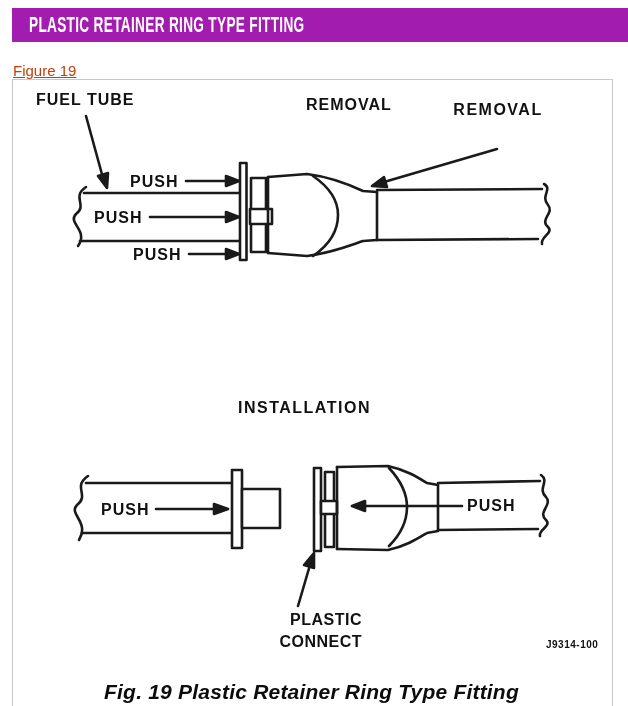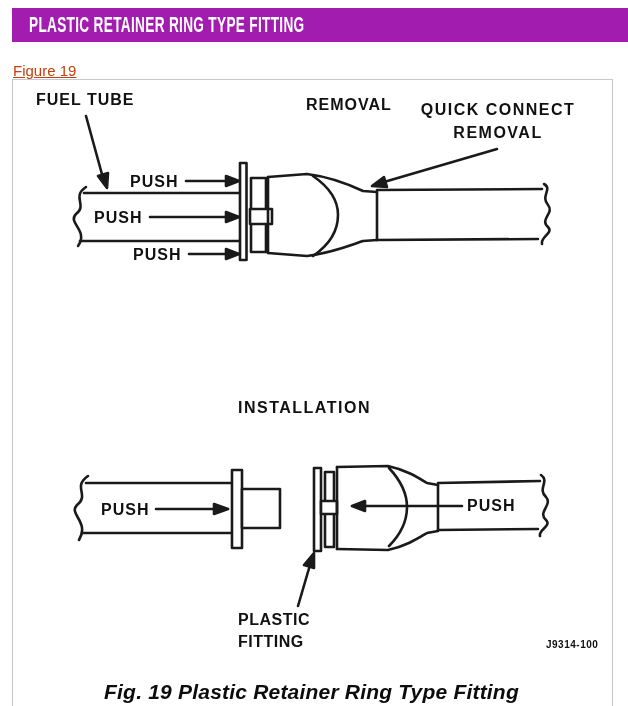--- a/index.html
+++ b/index.html
@@ -33,21 +33,21 @@
   }
   .fuel-tube{left:36px;top:91px;}
   .removal{left:269px;top:96px;margin-left:37px;}
   .quick-connect{left:413px;top:98px;width:170px;text-align:center;letter-spacing:1.5px;line-height:1.45;}
   .push-r1{left:130px;top:173px;}
   .push-r2{left:94px;top:209px;}
   .push-r3{left:133px;top:246px;}
   .installation{left:238px;top:399px;width:150px;text-align:left;letter-spacing:1.5px;}
   .push-i-left{left:101px;top:501px;}
   .push-i-right{left:467px;top:497px;}
-  .plastic-retainer{left:238px;top:609px;width:124px;text-align:left;line-height:1.4;letter-spacing:0.5px;}
+  .plastic-retainer{left:238px;top:609px;width:124px;text-align:right;line-height:1.4;letter-spacing:0.5px;}
   .drawing-number{left:546px;top:639px;font-weight:600;font-size:10px;letter-spacing:0.5px;}
   .figure-caption{
     position:absolute;left:12px;top:680px;width:599px;text-align:center;
     color:#0c0c0c;font-weight:bold;font-style:italic;font-size:21px;letter-spacing:0.2px;
   }
 </style>
 </head>
 <body>
 
 <div class="header-bar">
@@ -137,29 +137,28 @@
 
   <g>
     <line x1="298" y1="606" x2="310" y2="565"></line>
     <polygon points="314,553 314,568 304,565" fill="#1a1a1a"></polygon>
   </g>
 </svg>
 
 <div class="dlabel fuel-tube">FUEL TUBE</div>
 <div class="dlabel removal">REMOVAL</div>
 <div class="dlabel quick-connect">
-  <div>QUICK CONNECT</div>
   <div>REMOVAL</div>
 </div>
 <div class="dlabel push-r1">PUSH</div>
 <div class="dlabel push-r2">PUSH</div>
 <div class="dlabel push-r3">PUSH</div>
 
 <div class="dlabel installation">INSTALLATION</div>
 <div class="dlabel push-i-left">PUSH</div>
 <div class="dlabel push-i-right">PUSH</div>
 <div class="dlabel plastic-retainer">
   <div>PLASTIC</div>
-  <div>FITTING</div>
+  <div>CONNECT</div>
 </div>
 <div class="dlabel drawing-number">J9314-100</div>
 
 <div class="figure-caption">Fig. 19 Plastic Retainer Ring Type Fitting</div>
 
 </body></html>

